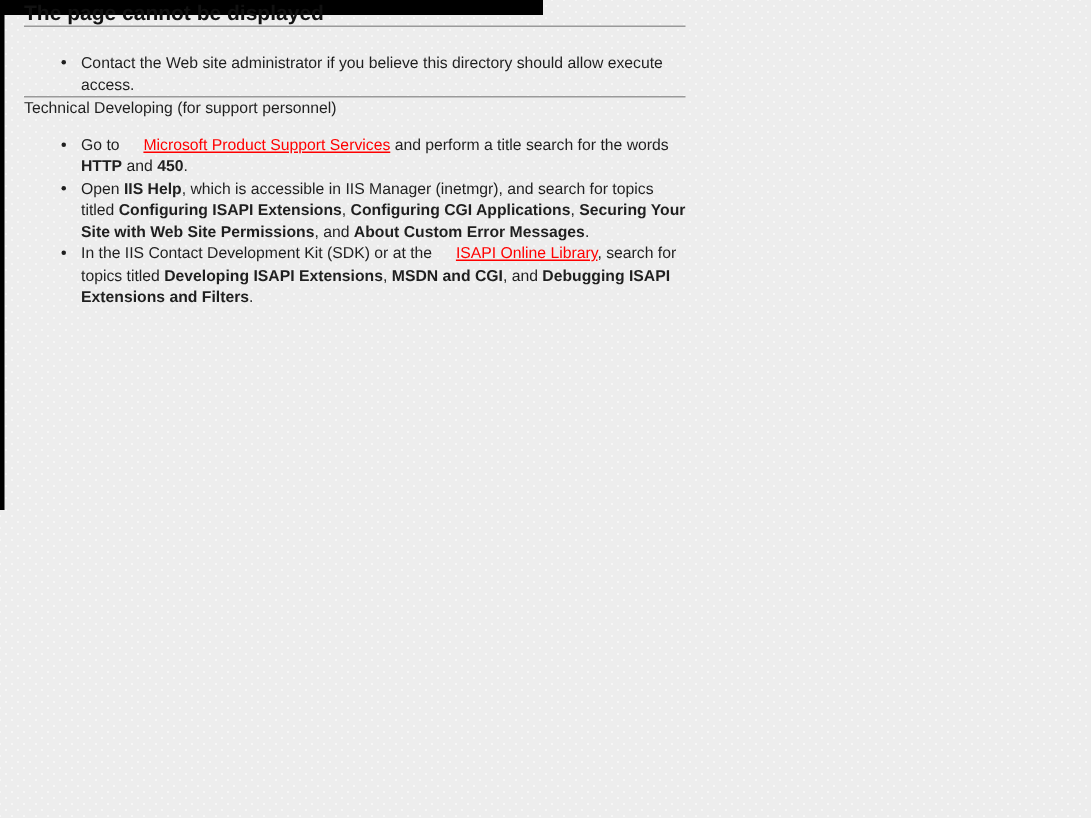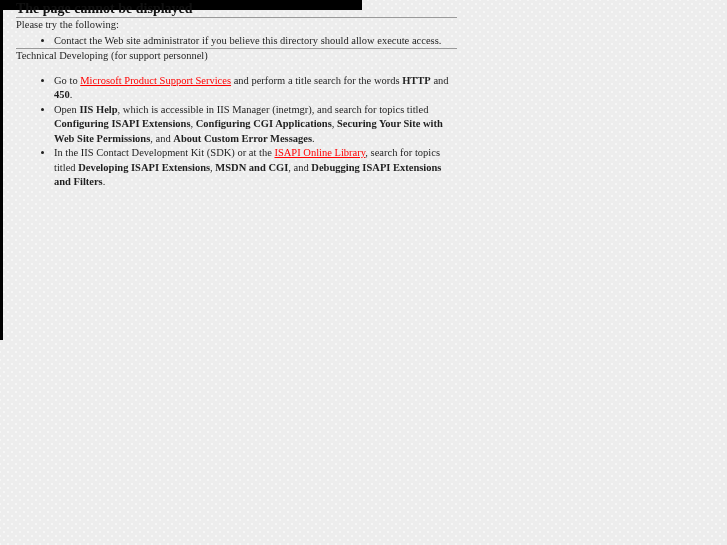--- a/index.html
+++ b/index.html
@@ -9,21 +9,21 @@
     position: relative;
     width: 727px;
     height: 545px;
     overflow: hidden;
     background-color: #ededed;
     background-image:
       radial-gradient(circle, #f6f6f6 1px, rgba(0,0,0,0) 1px),
       radial-gradient(circle, #f6f6f6 1px, rgba(0,0,0,0) 1px);
     background-size: 8px 8px;
     background-position: 0 0, 4px 4px;
-    font-family: Liberation Serif, serif;
+    font-family: Liberation Sans, sans-serif;
   }
 
   .top-bar {
     position: absolute; left: 0; top: 0;
     width: 362px; height: 10px;
     background: #000000;
   }
   .left-strip {
     position: absolute; left: 0; top: 10px;
     width: 3px; height: 330px;
@@ -55,53 +55,53 @@
     border-top: 1px solid #9a9a9a;
     height: 0;
     width: 100%;
   }
   .hr1 { margin-top: 5px; }
   .hr2 { margin-top: 7px; }
 
   .please-heading { margin-top: 10px; }
 
   ul.bullets {
-    margin-top: 1px;
+    margin-top: 17px;
     padding-left: 38px;
     list-style: disc outside;
   }
   ul.tech-list { margin-top: 10px; }
 
   .status-block { margin-top: 9px; }
 
   .tech-heading { margin-top: 11px; }
 
   a.link {
     color: #ff0000;
     text-decoration: underline;
     cursor: pointer;
+    margin-left: 13px;
   }
   .b { font-weight: bold; }
 </style>
 </head>
 <body>
 
 <div class="screen">
 
   <div class="top-bar"></div>
   <div class="left-strip"></div>
 
   <div class="content">
 
     <h1 class="title">The page cannot be displayed</h1>
 
 
     <hr class="rule hr1">
 
-    <p class="please-heading">Please try the following:</p>
 
     <ul class="bullets">
       <li>Contact the Web site administrator if you believe this directory should allow execute access.</li>
     </ul>
 
     <div class="status-block">
     </div>
 
     <hr class="rule hr2">
 

